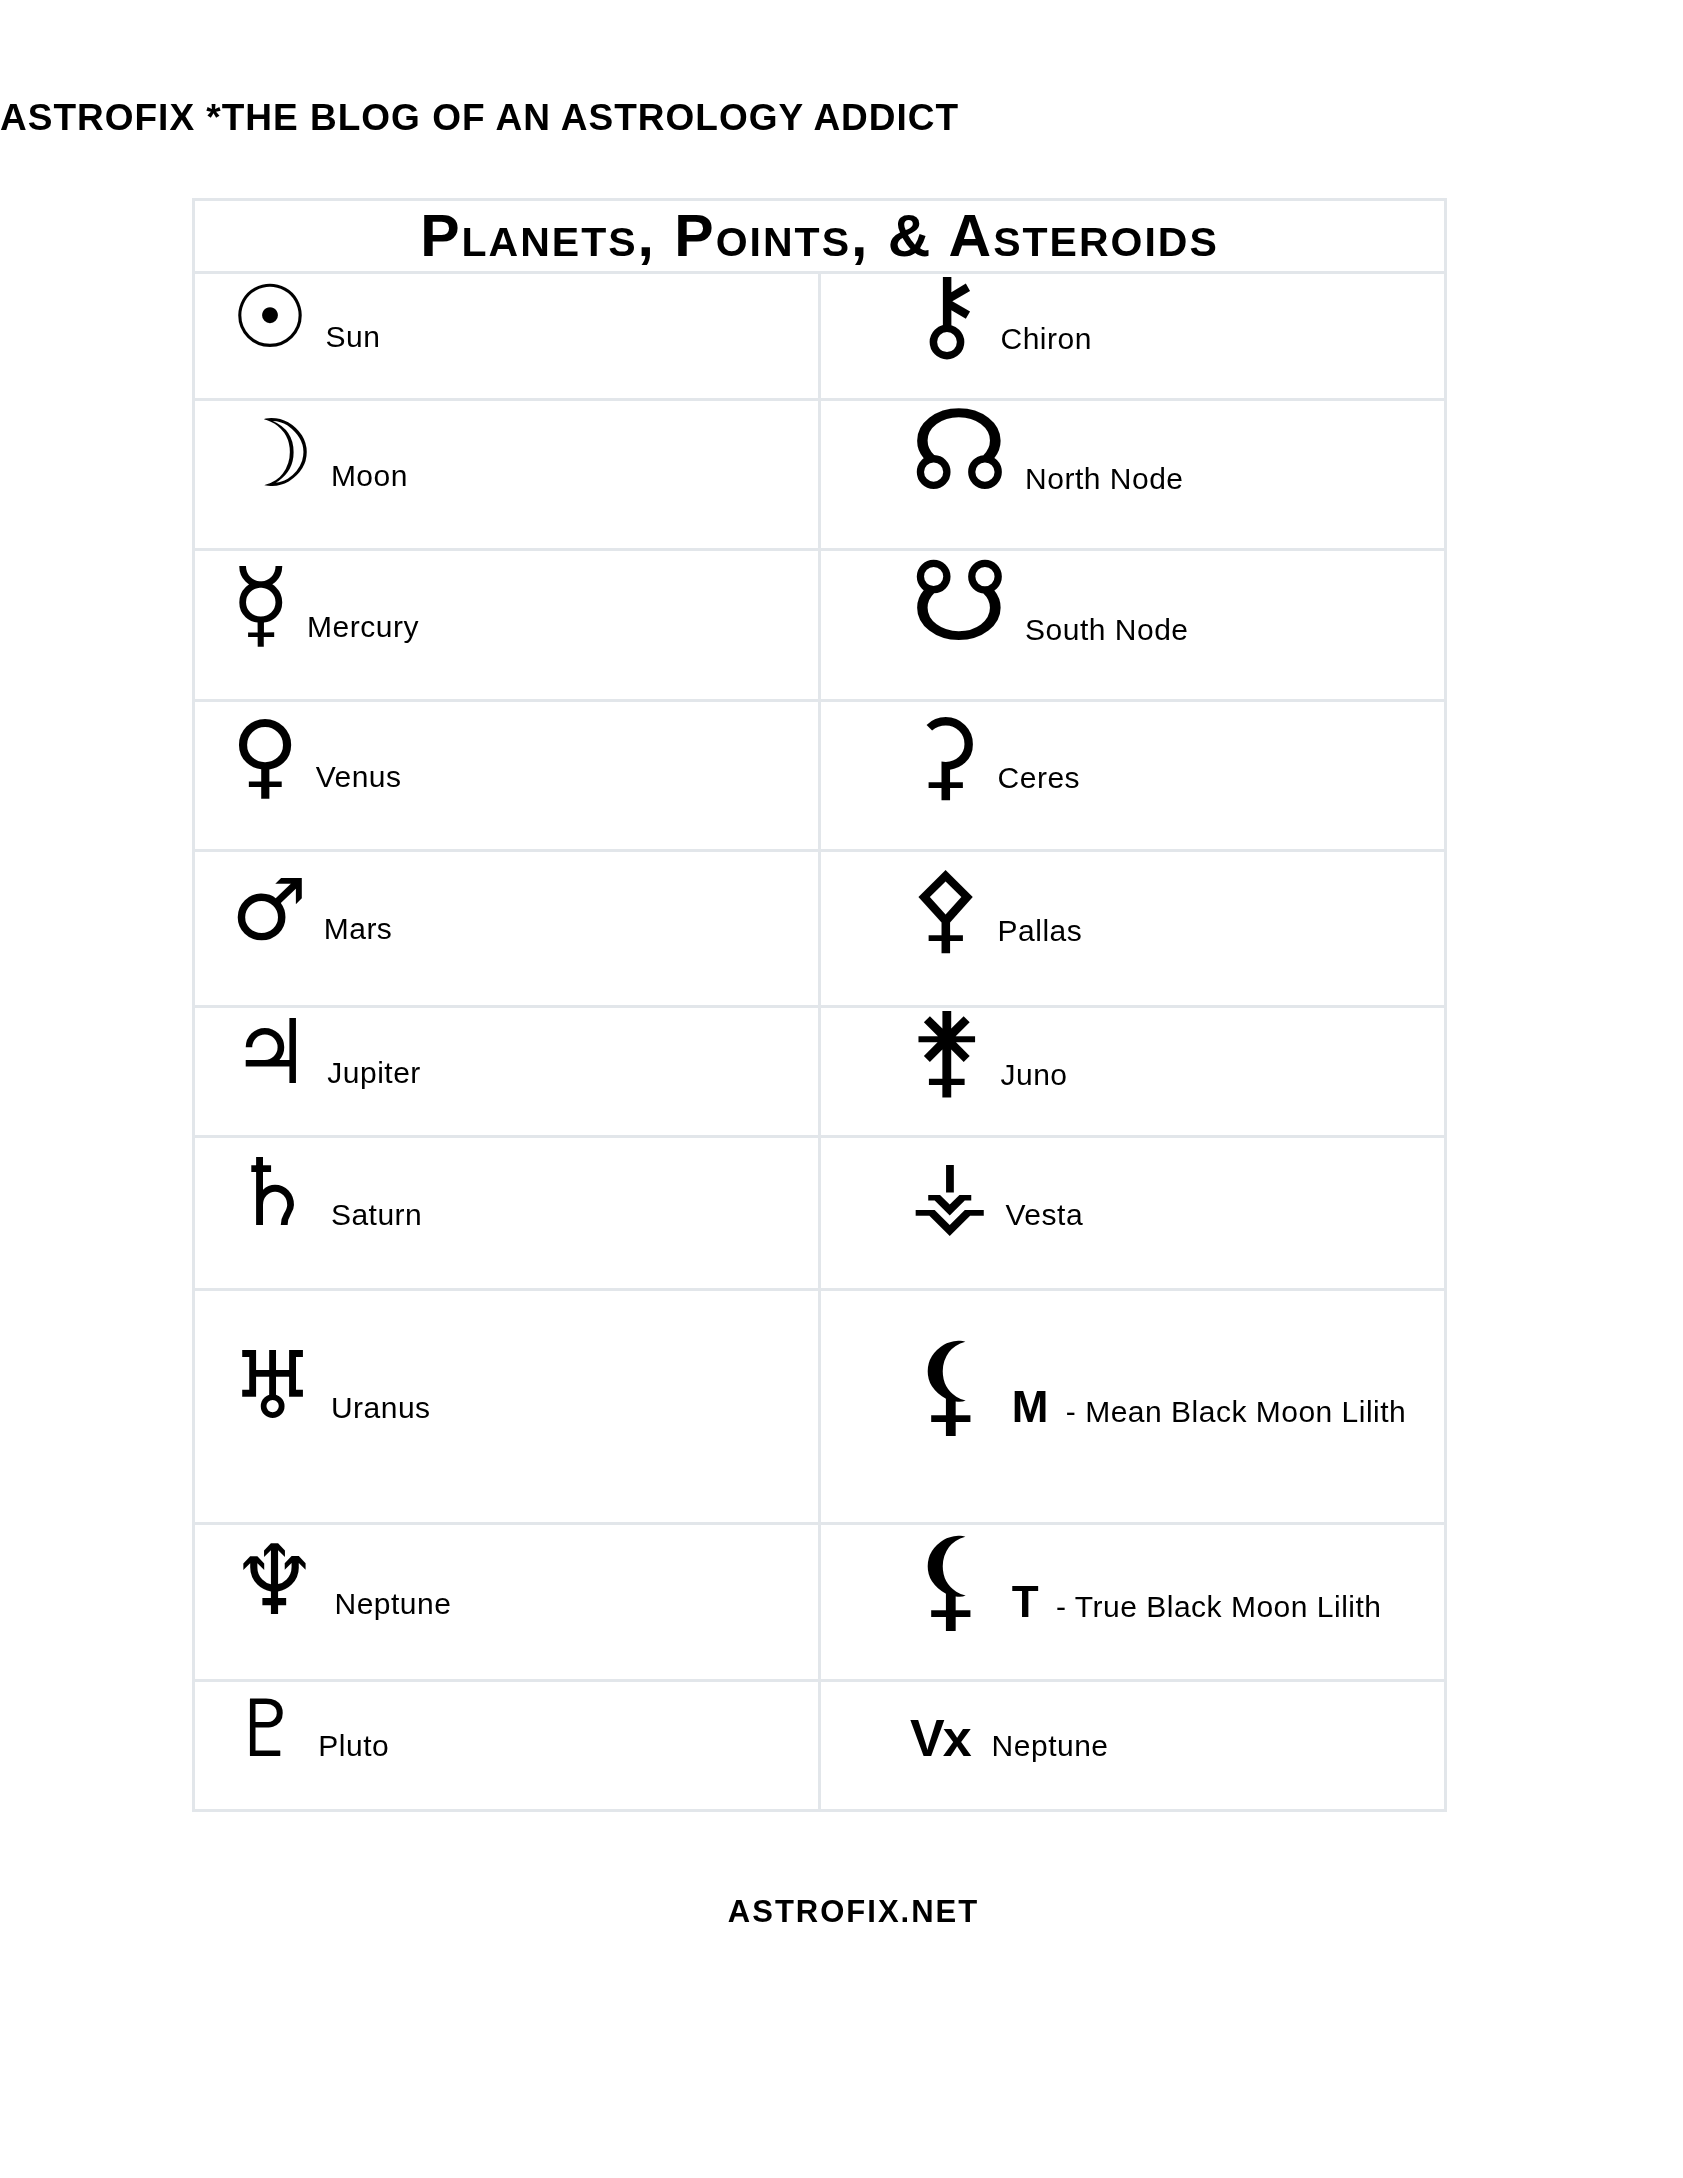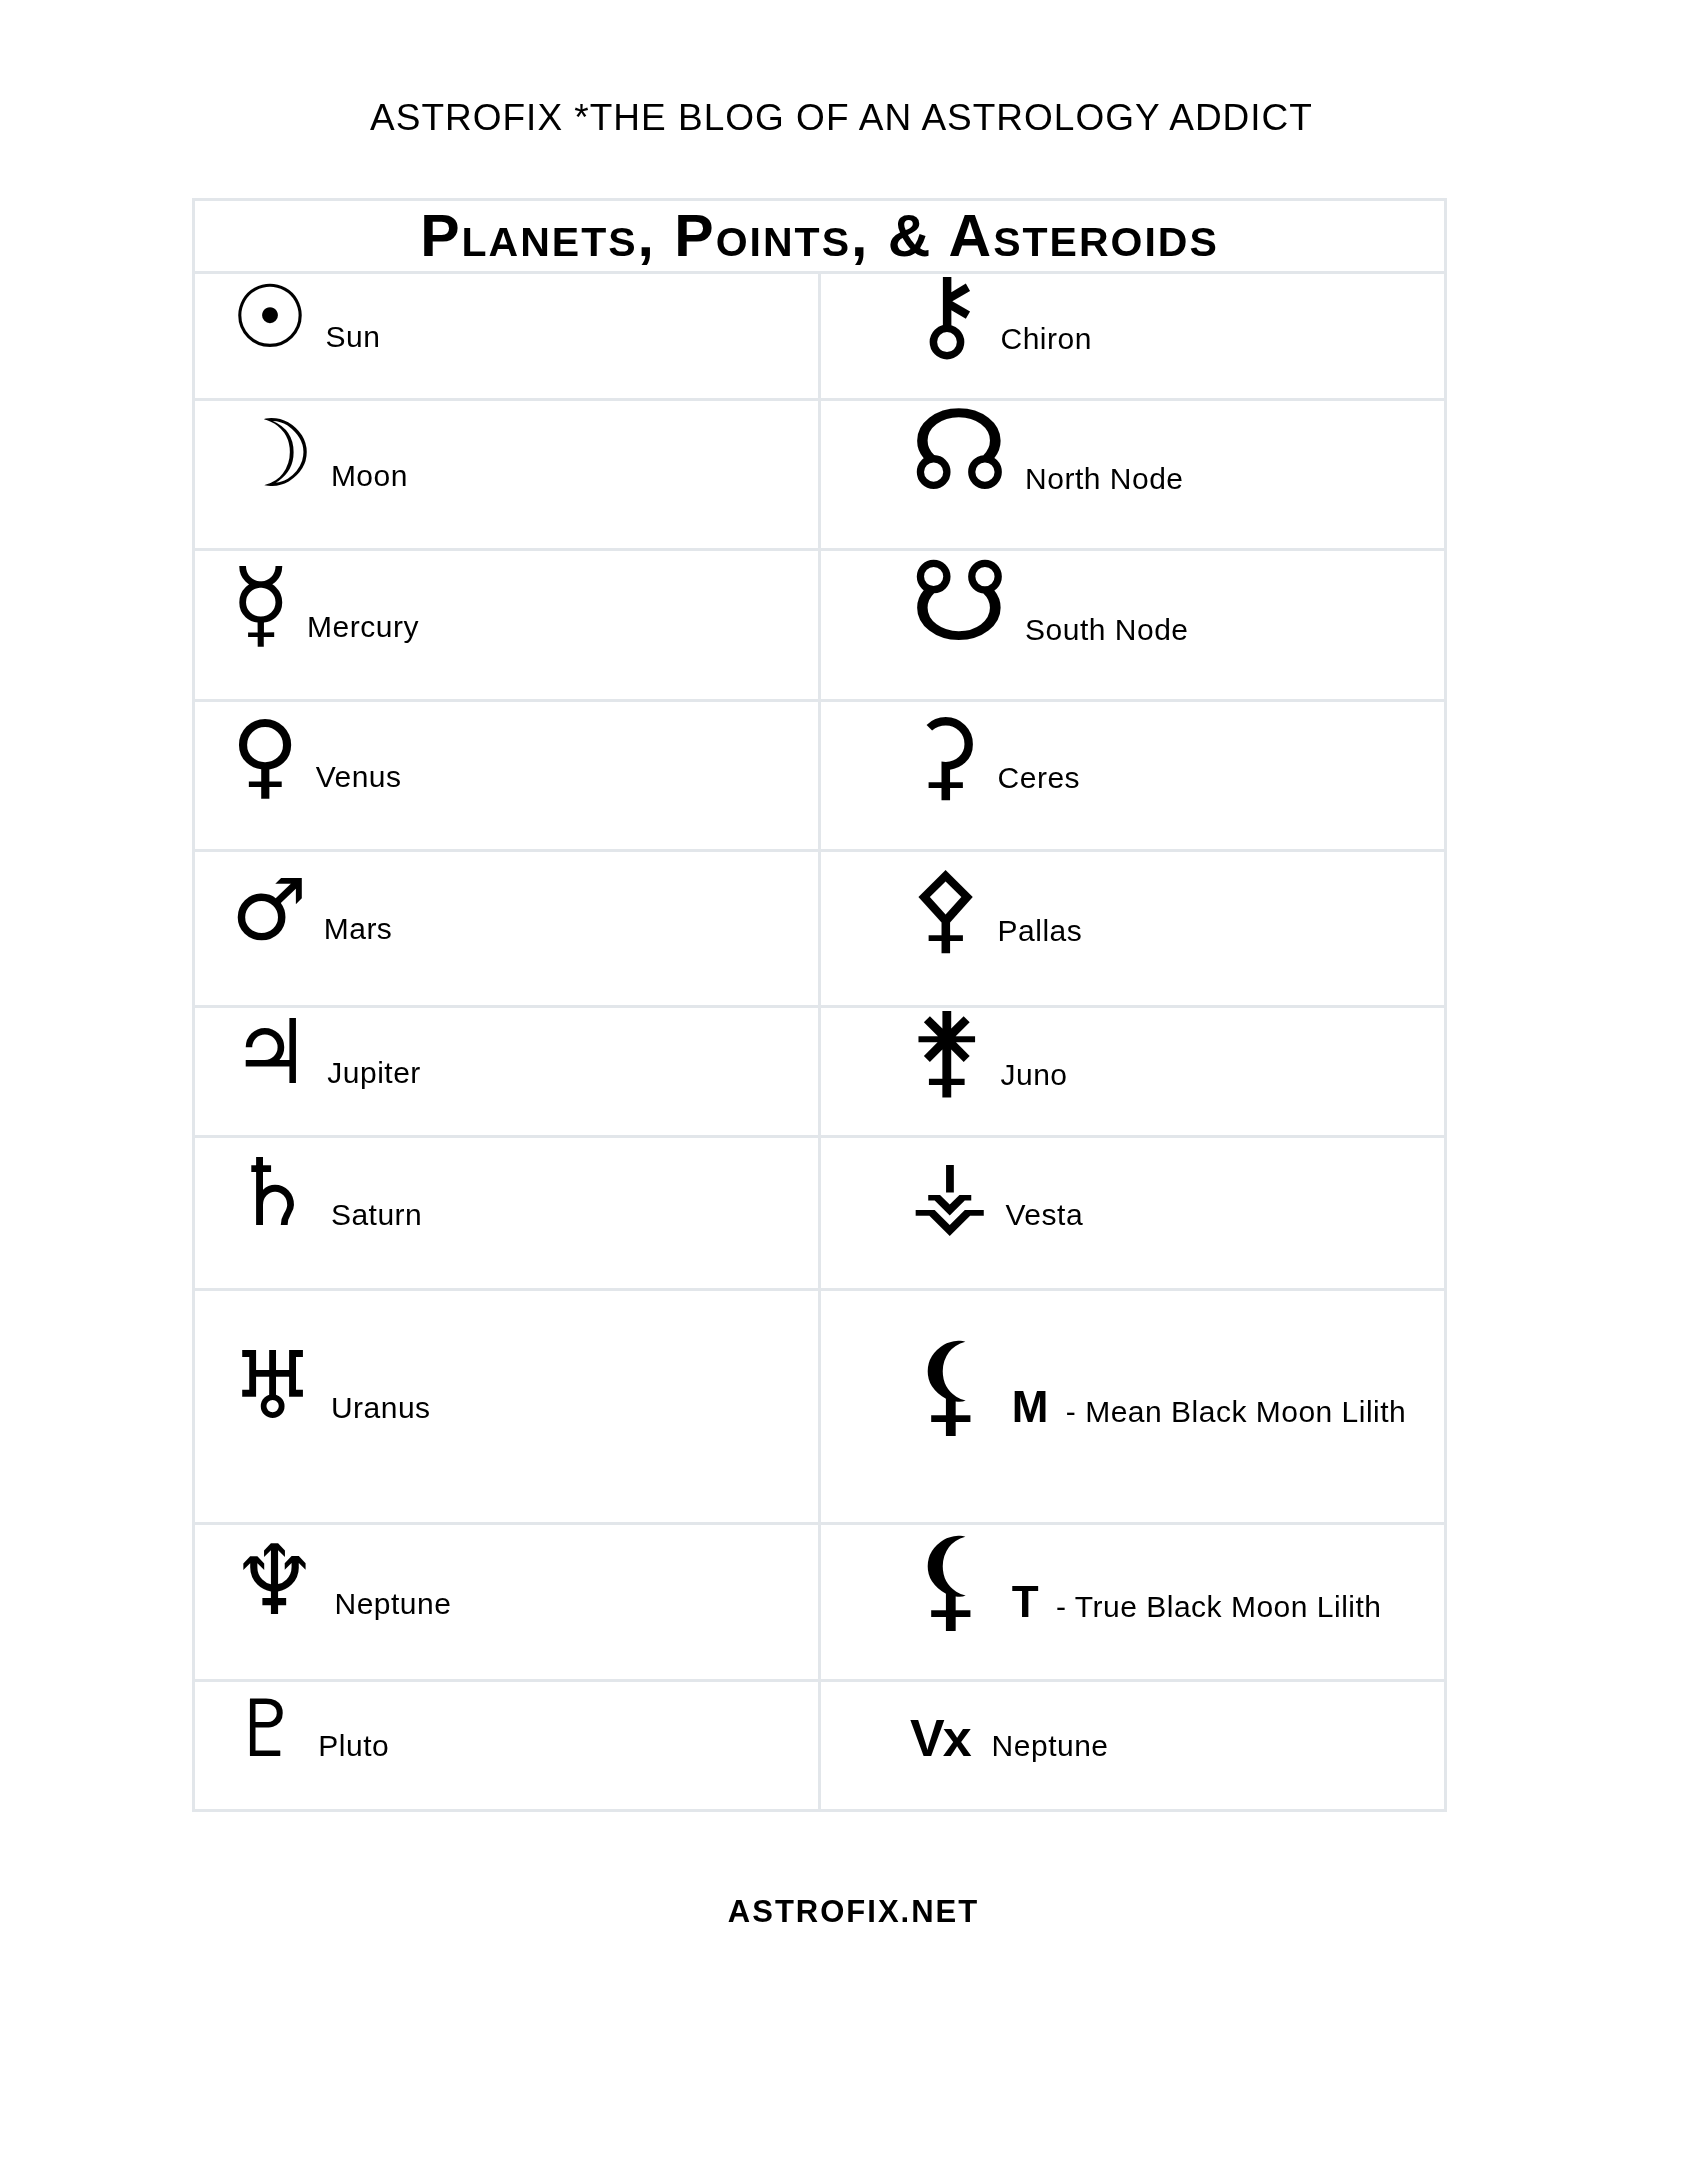--- a/index.html
+++ b/index.html
@@ -8,21 +8,21 @@
     --bg:#ffffff;
   }
   html,body{margin:0;padding:0;}
   body{
     width:1683px;height:2178px;position:relative;
     background:var(--bg);color:var(--text);
     font-family:"Liberation Sans",sans-serif;
   }
   .page-header{
     position:absolute;top:97px;left:0;width:100%;
-    text-align:center;font-size:37px;font-weight:normal;letter-spacing:1px;
+    text-align:left;font-size:37px;font-weight:bold;letter-spacing:1px;
   }
   table.symbols{
     position:absolute;top:198px;left:192px;width:1255px;
     border-collapse:collapse;table-layout:fixed;
     background:#fff;
   }
   th,td{border:3px solid var(--border);background:#fff;}
   th.title{
     height:70px;padding:0;text-align:center;vertical-align:middle;
     font-variant:small-caps;font-weight:bold;font-size:59px;letter-spacing:2px;

